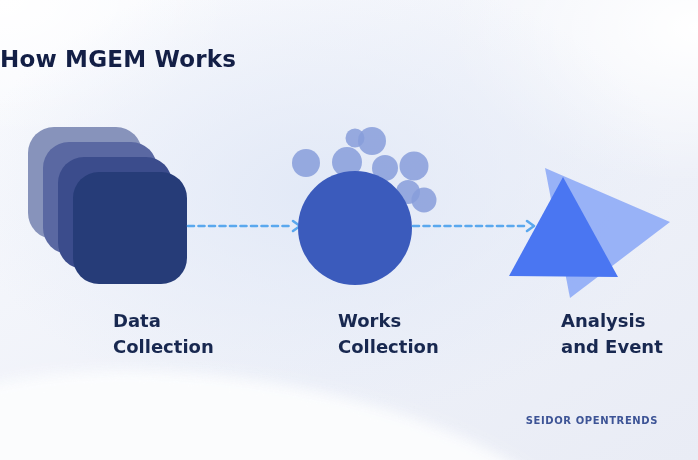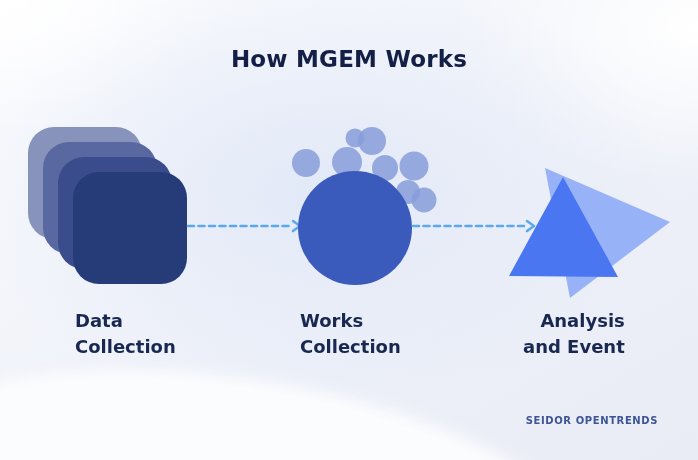--- a/index.html
+++ b/index.html
@@ -29,21 +29,21 @@
     transform: rotate(8deg);
     filter: blur(7px);
     opacity: 0.95;
   }
 
   .title {
     position: absolute;
     top: 46px;
     left: 0;
     width: 100%;
-    text-align: center;
+    text-align: left;
     font-size: 23px;
     font-weight: 700;
     letter-spacing: 0.2px;
     color: var(--title-text, #131f46);
   }
 
   .diagram-svg { position: absolute; left: 0; top: 0; }
 
   .sq-back1 { fill: var(--navy-back-1, #8793bb); }
   .sq-back2 { fill: var(--navy-back-2, #5a68a2); }
@@ -72,24 +72,24 @@
   }
 
   .step-label {
     position: absolute;
     top: 308px;
     font-size: 18px;
     font-weight: 600;
     line-height: 26px;
     color: var(--label-text, #182850);
   }
-  .step-label span { display: block; }
+  .step-label span { display: block; margin-left: 38px; }
   .label-1 { left: 75px; }
   .label-2 { left: 300px; }
-  .label-3 { left: 523px; text-align: right; }
+  .label-3 { left: 523px; }
 
   .brand {
     position: absolute;
     top: 415px;
     right: 40px;
     font-size: 10px;
     font-weight: 700;
     letter-spacing: 0.6px;
     color: var(--brand-text, #3d5496);
   }

